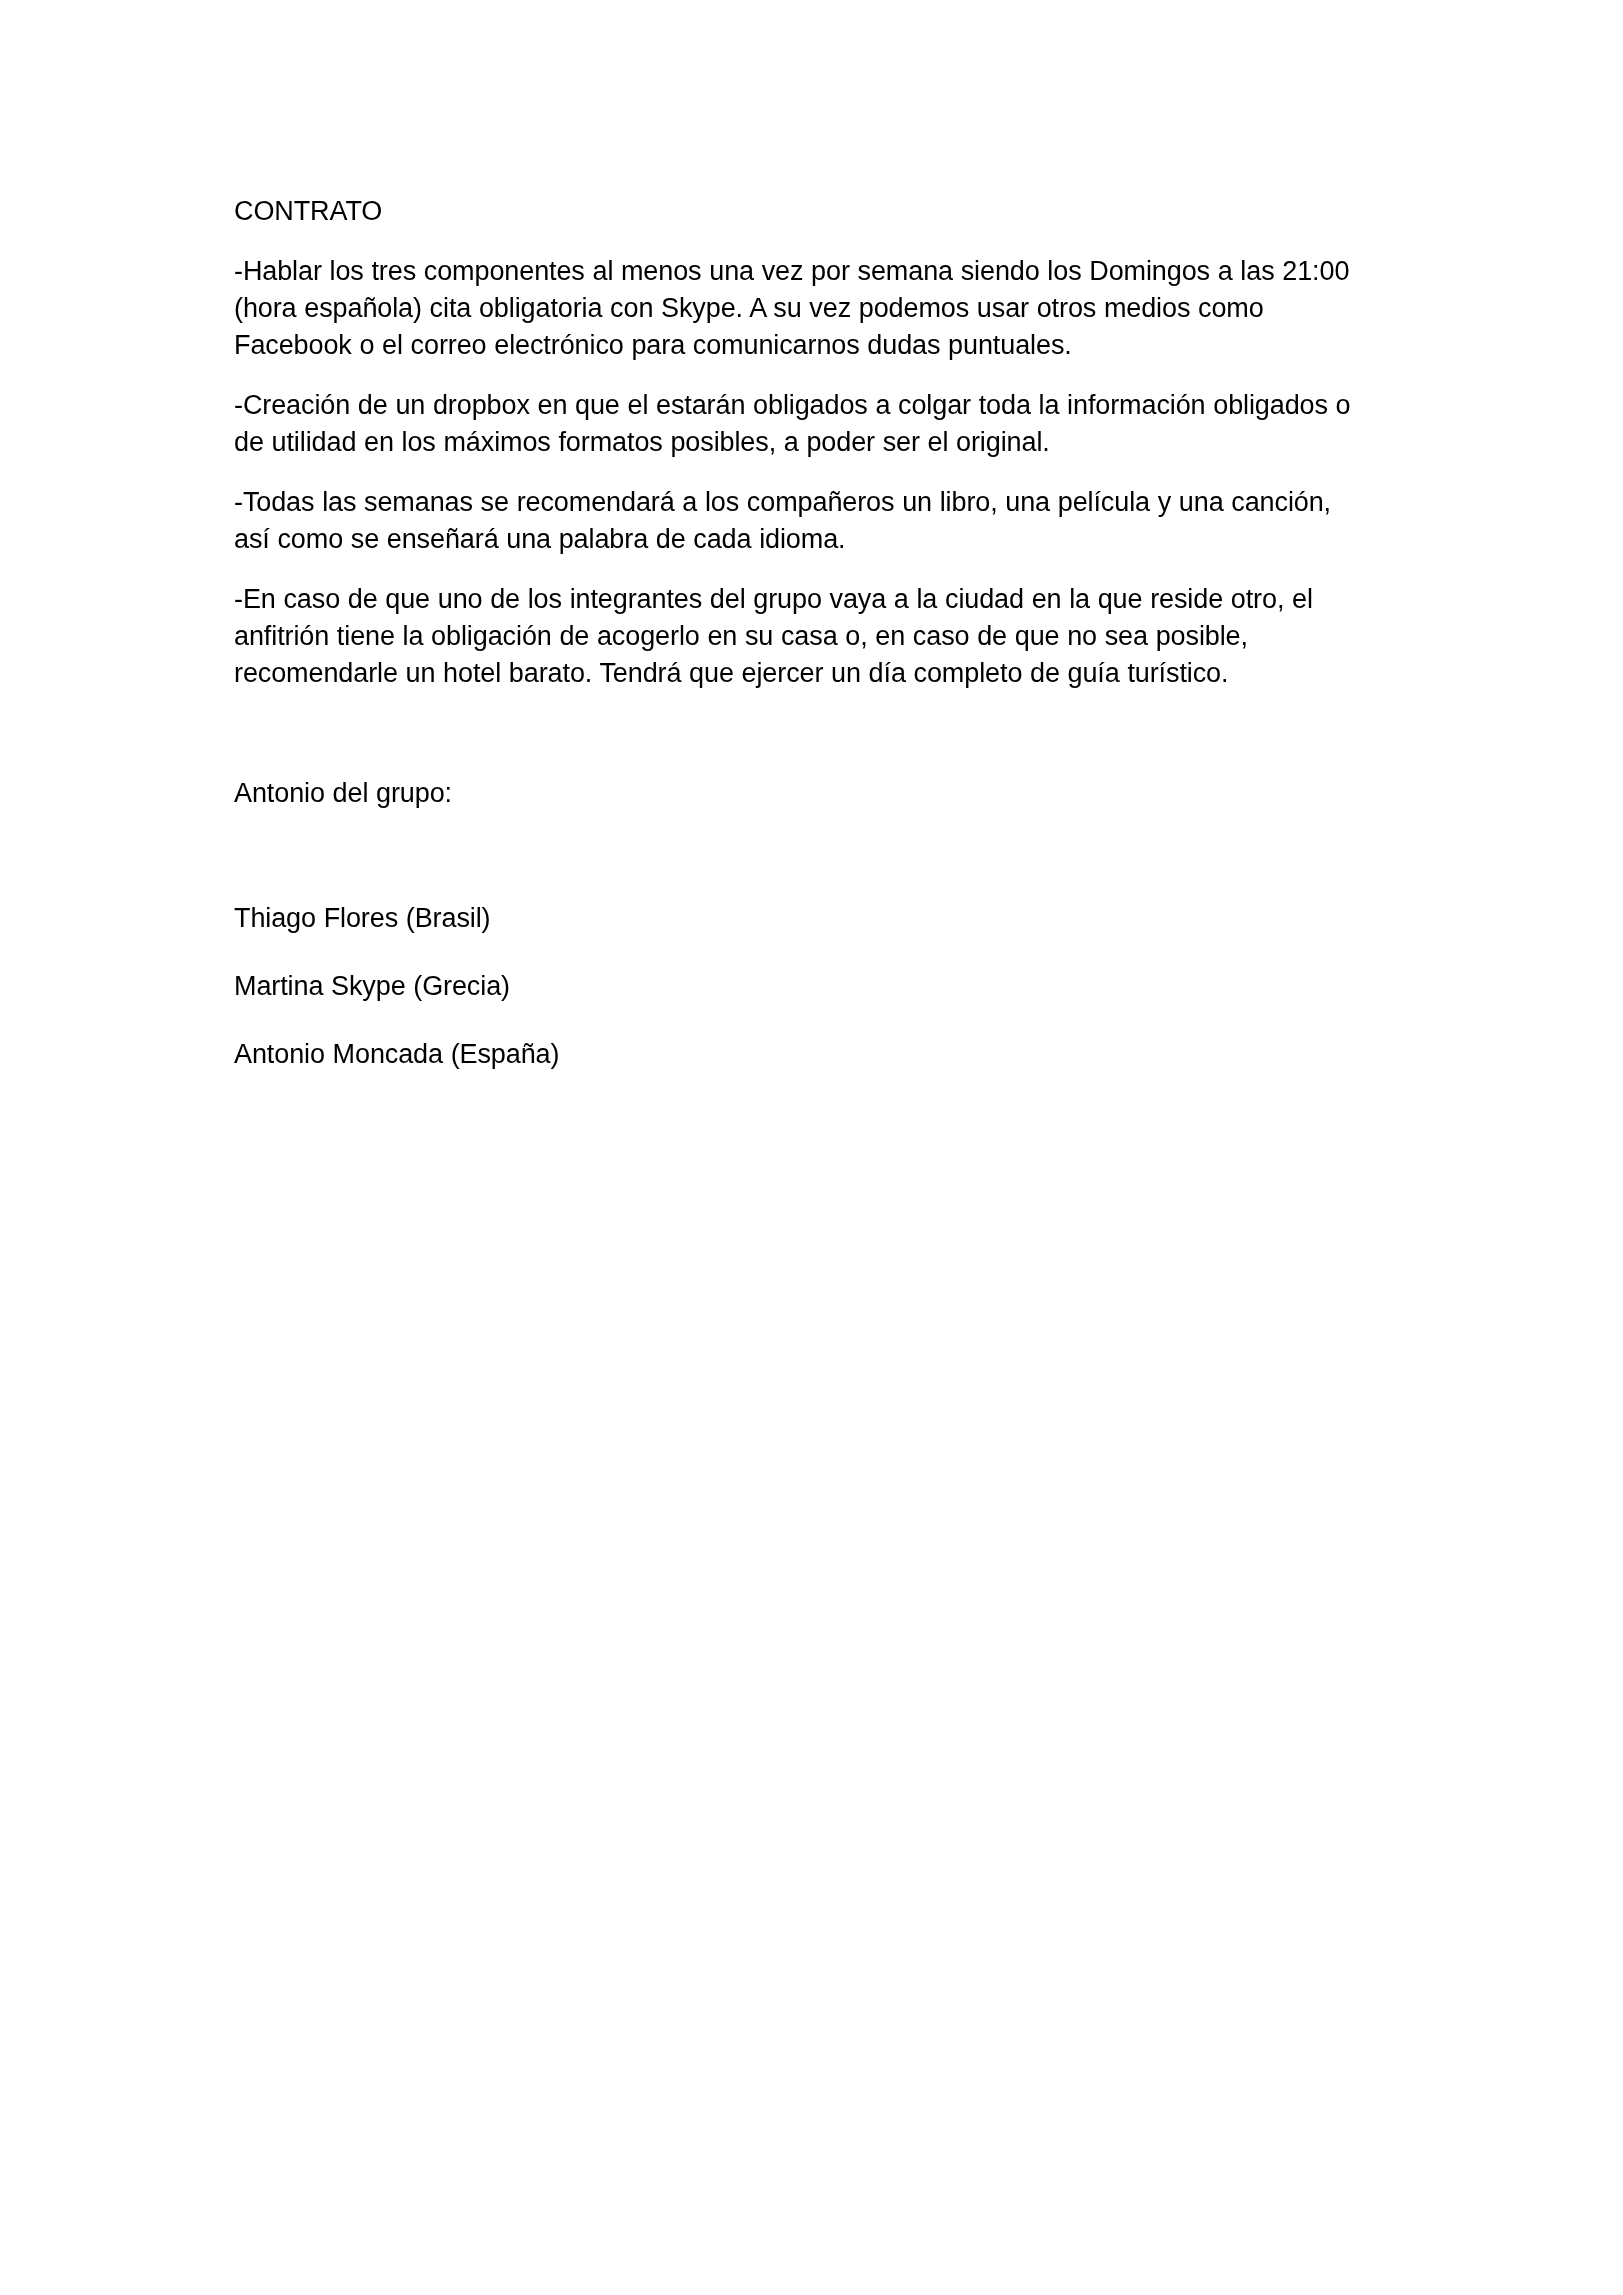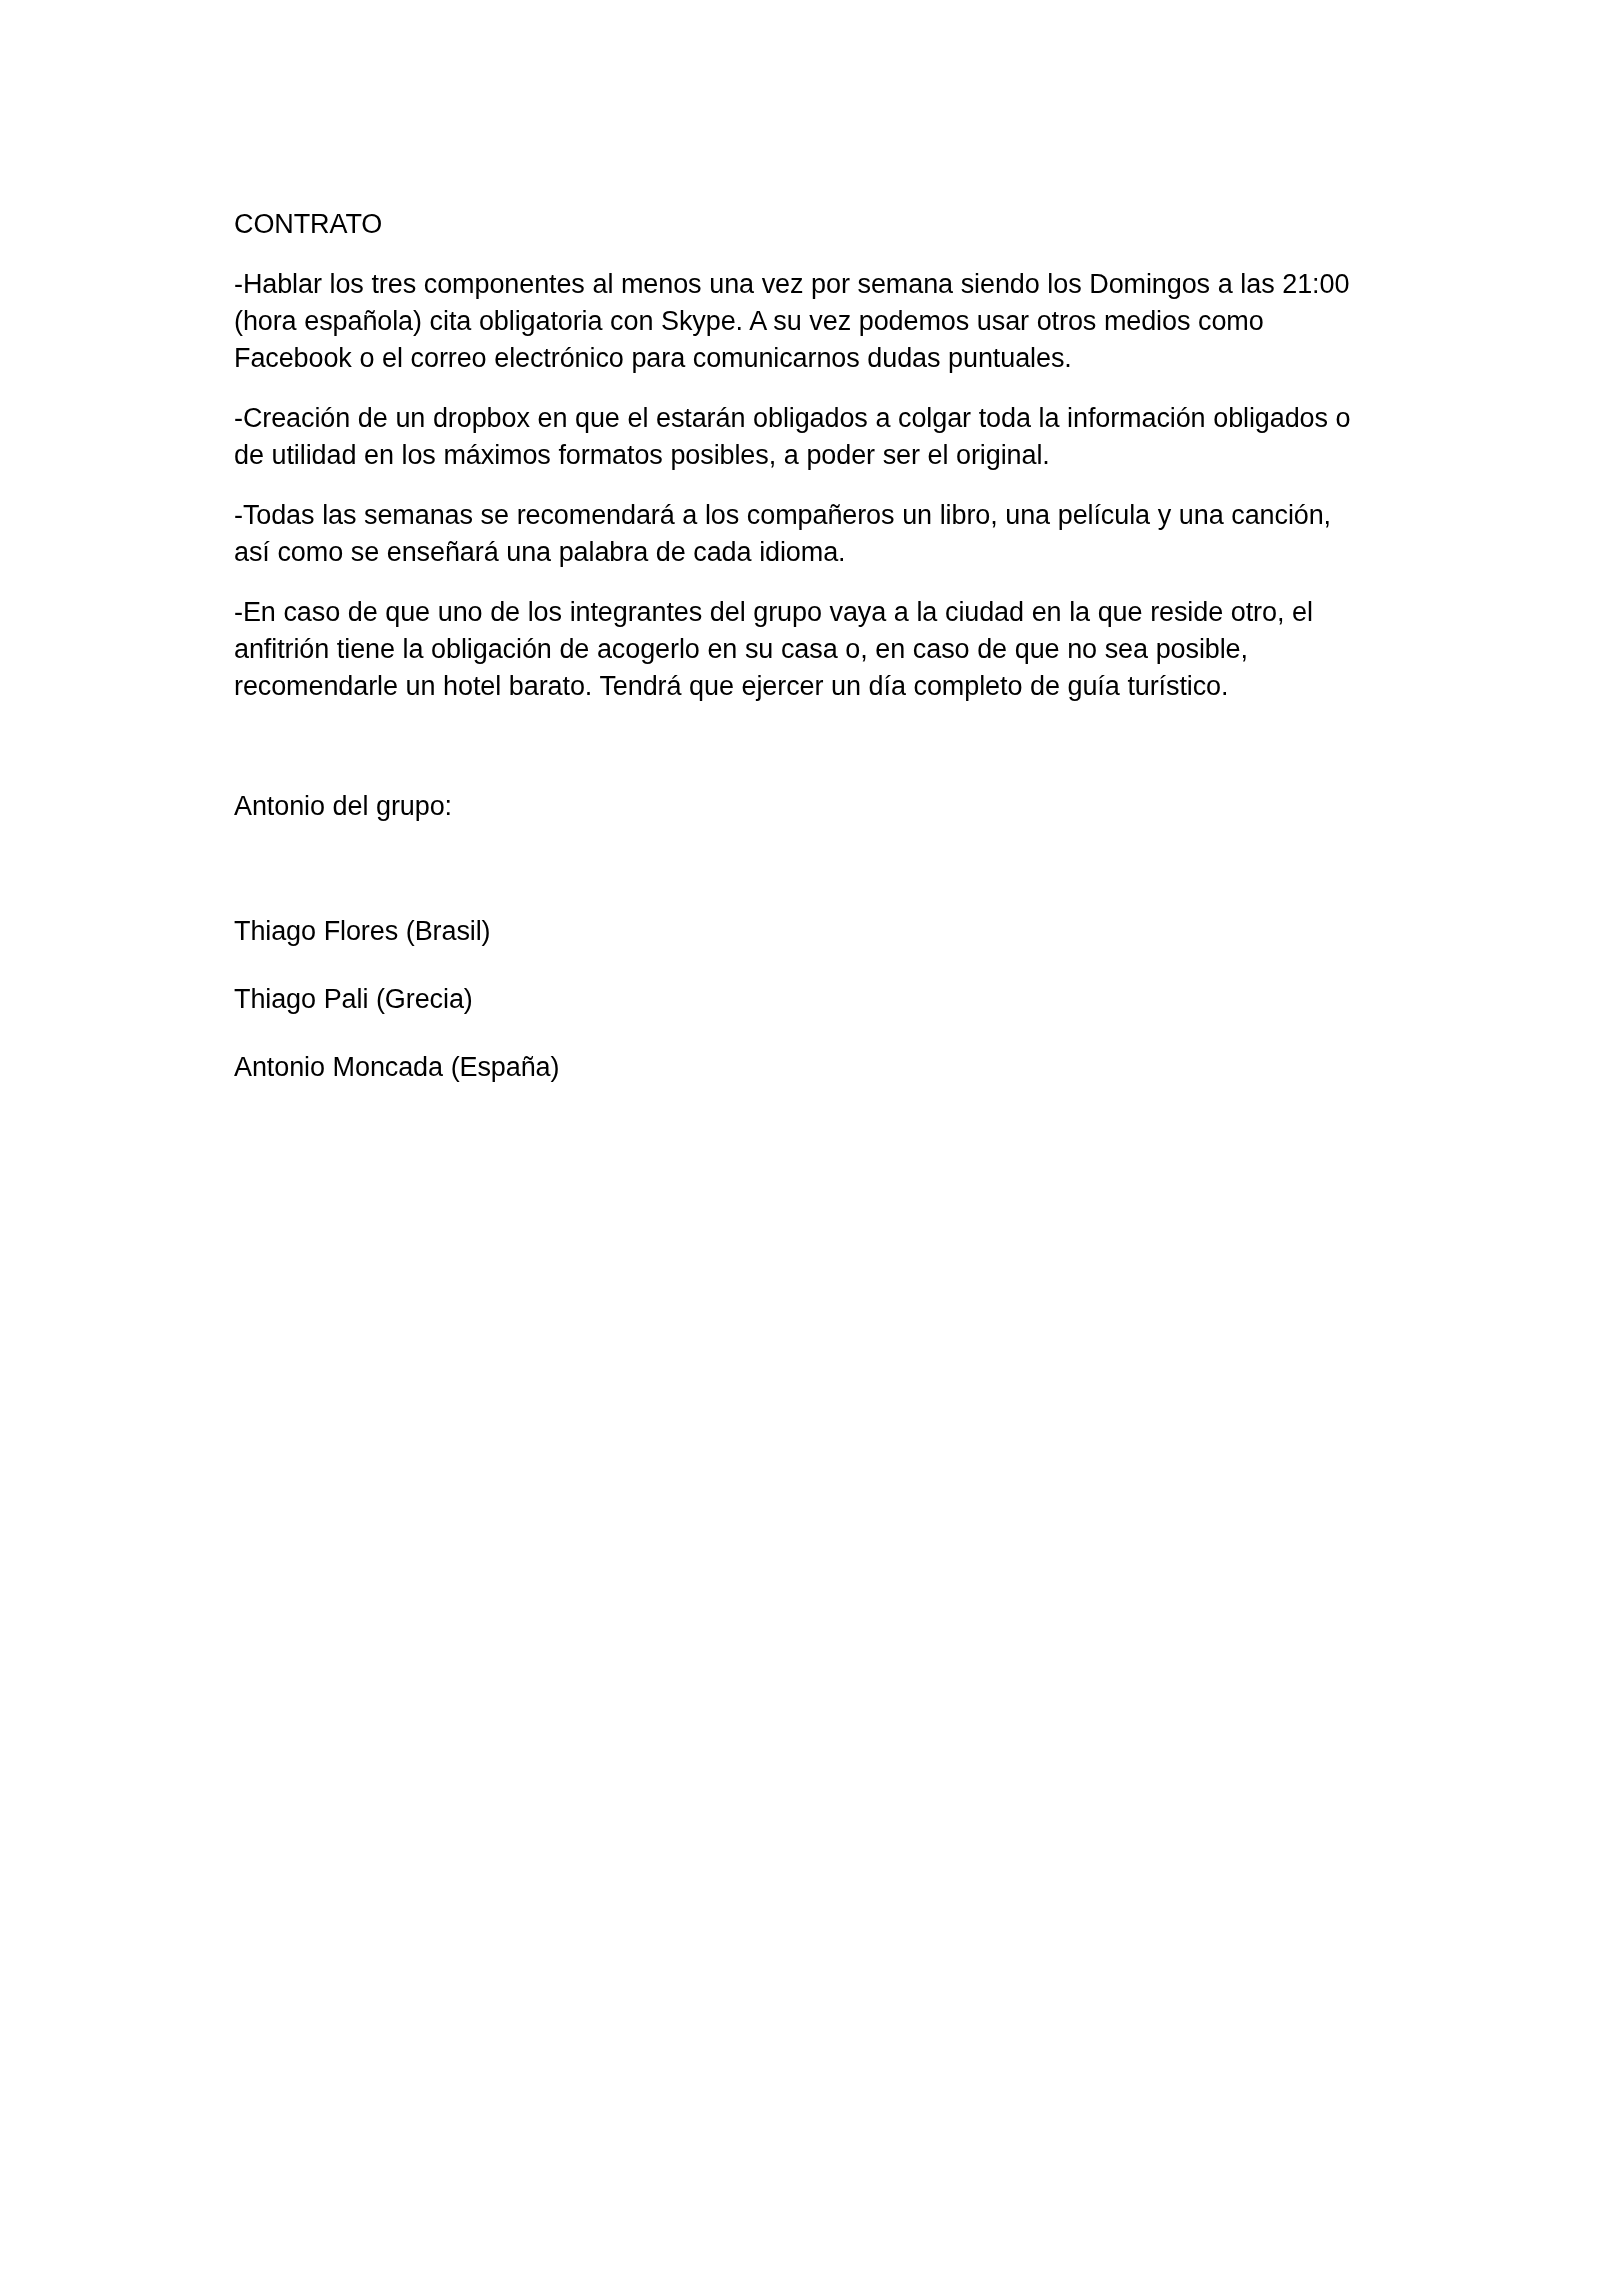--- a/index.html
+++ b/index.html
@@ -7,21 +7,21 @@
     margin: 0;
     padding: 0;
     background: #ffffff;
   }
 
   .page {
     position: relative;
     width: 1623px;
     height: 1979px;
     background: #ffffff;
-    margin: 13px auto;
+    margin: 0 auto;
     overflow: hidden;
     box-sizing: border-box;
   }
 
   .doc-body {
     position: absolute;
     left: 234px;
     top: 193px;
     width: 1132px;
   }
@@ -78,19 +78,19 @@
     <p class="para">-En caso de que uno de los integrantes del grupo vaya a la ciudad en la que reside otro, el anfitrión tiene la obligación de acogerlo en su casa o, en caso de que no sea posible, recomendarle un hotel barato. Tendrá que ejercer un día completo de guía turístico.</p>
 
     <div class="section-gap"></div>
 
     <p class="para">Antonio del grupo:</p>
 
     <div class="member-gap"></div>
 
     <div class="members">
       <p class="para">Thiago Flores (Brasil)</p>
-      <p class="para">Thiago Pali (Grecia)</p>
+      <p class="para">Martina Skype (Grecia)</p>
       <p class="para">Antonio Moncada (España)</p>
     </div>
 
   </div>
 </div>
 
 
 </body></html>

